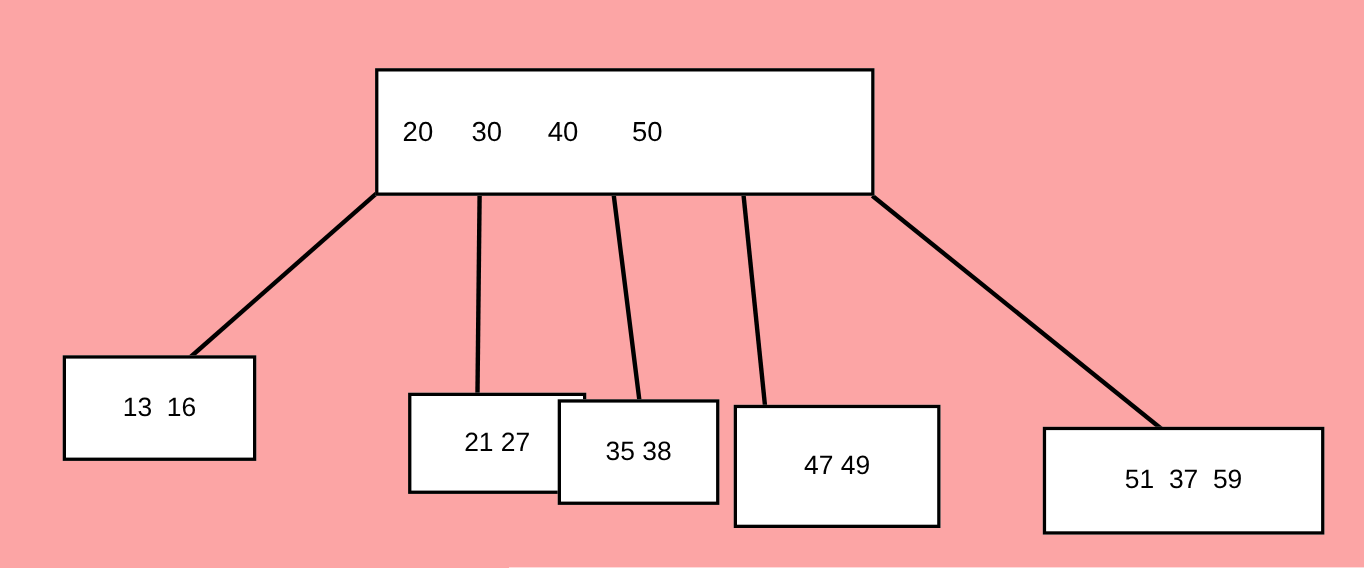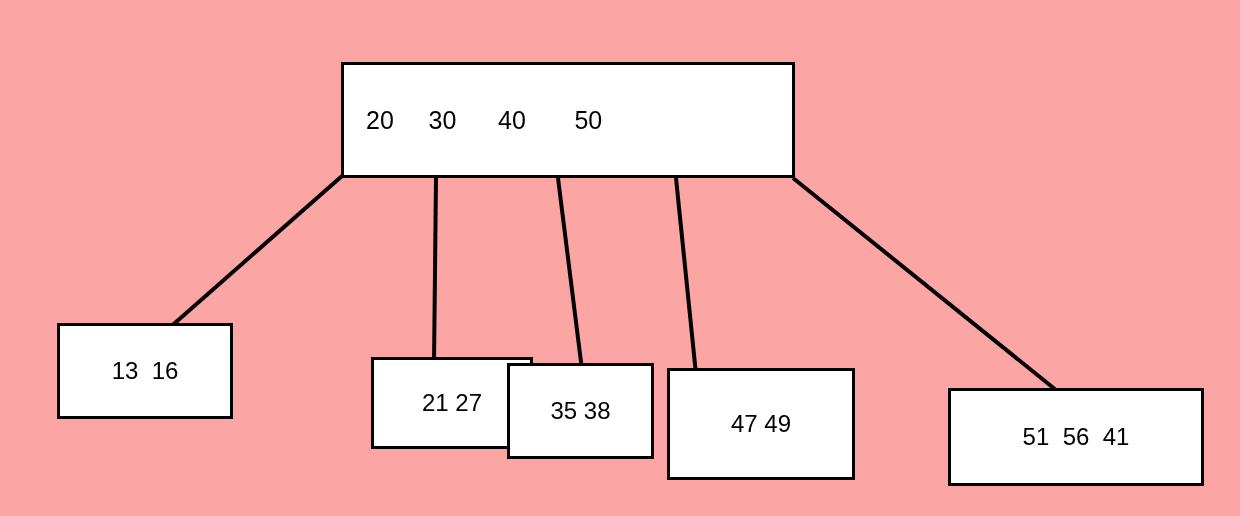--- a/index.html
+++ b/index.html
@@ -75,16 +75,16 @@
 
   <div class="node leaf" style="left:507px; top:363px; width:147px; height:96px;">
     <span class="node-label leaf-label">35 38</span>
   </div>
 
   <div class="node leaf" style="left:667px; top:368px; width:188px; height:112px;">
     <span class="node-label leaf-label">47 49</span>
   </div>
 
   <div class="node leaf" style="left:948px; top:388px; width:256px; height:98px;">
-    <span class="node-label leaf-label">51  56  41</span>
+    <span class="node-label leaf-label">51  37  59</span>
   </div>
 
 </div>
 
 </body></html>

